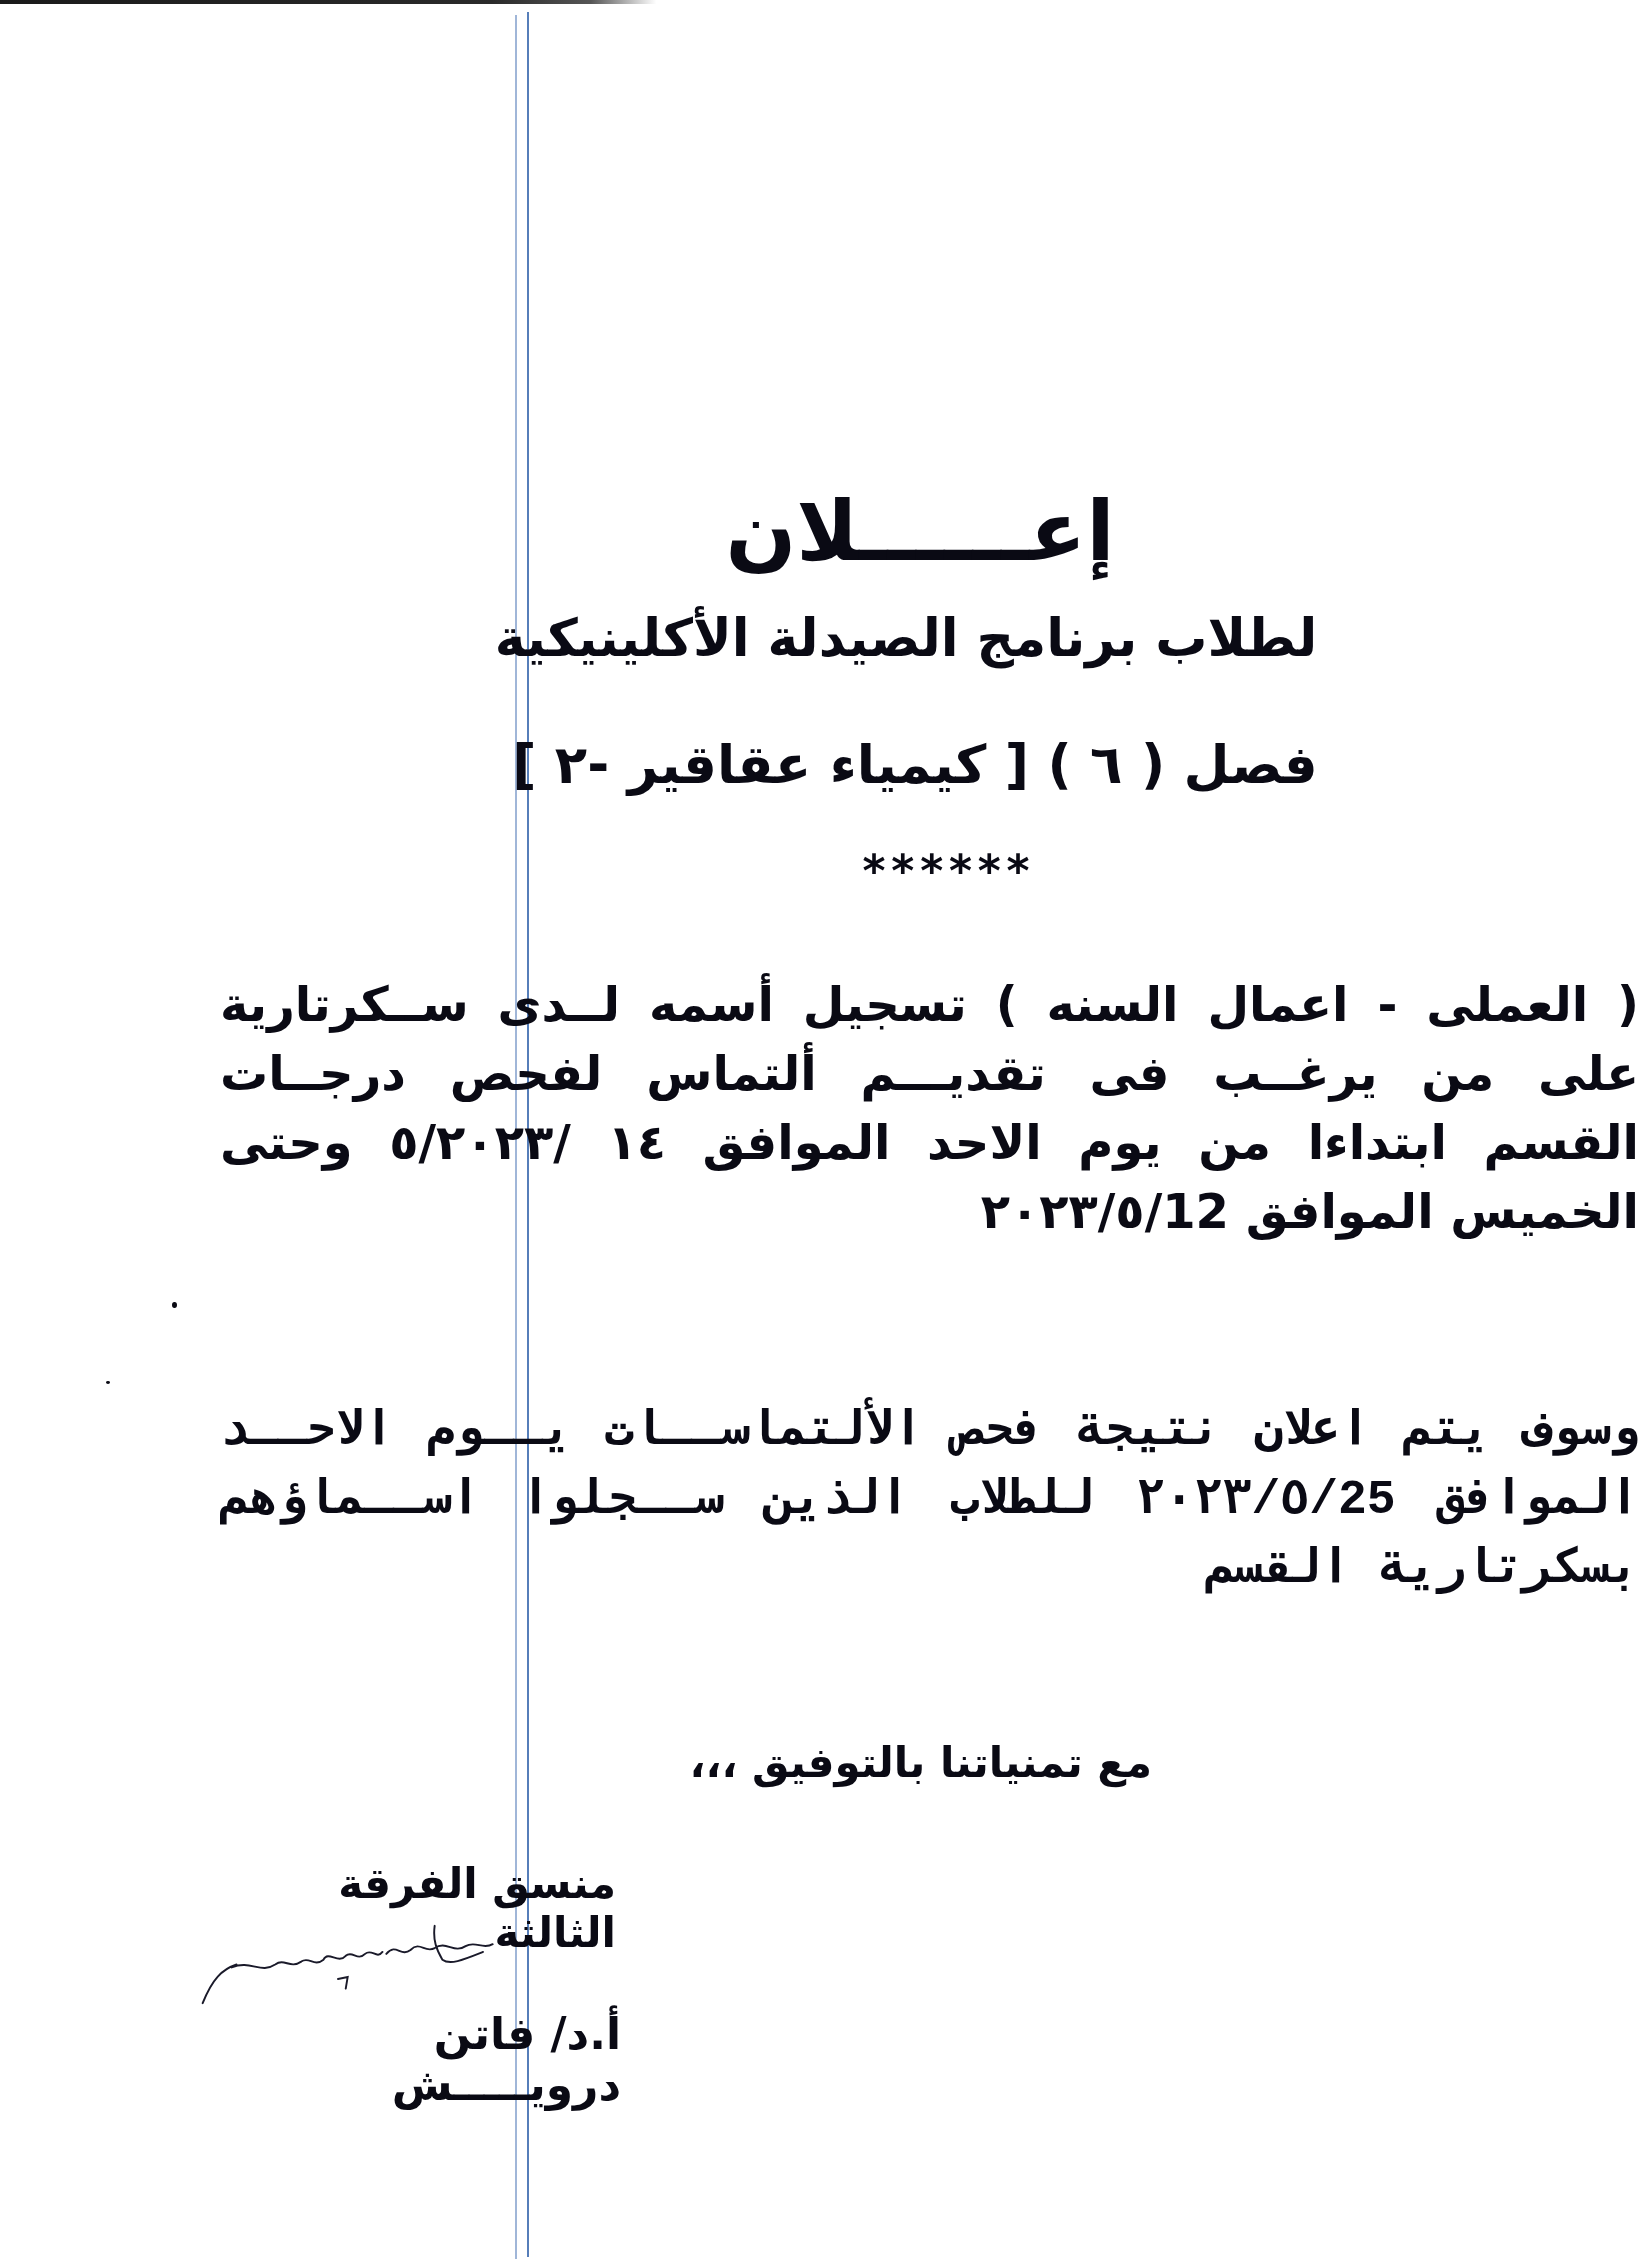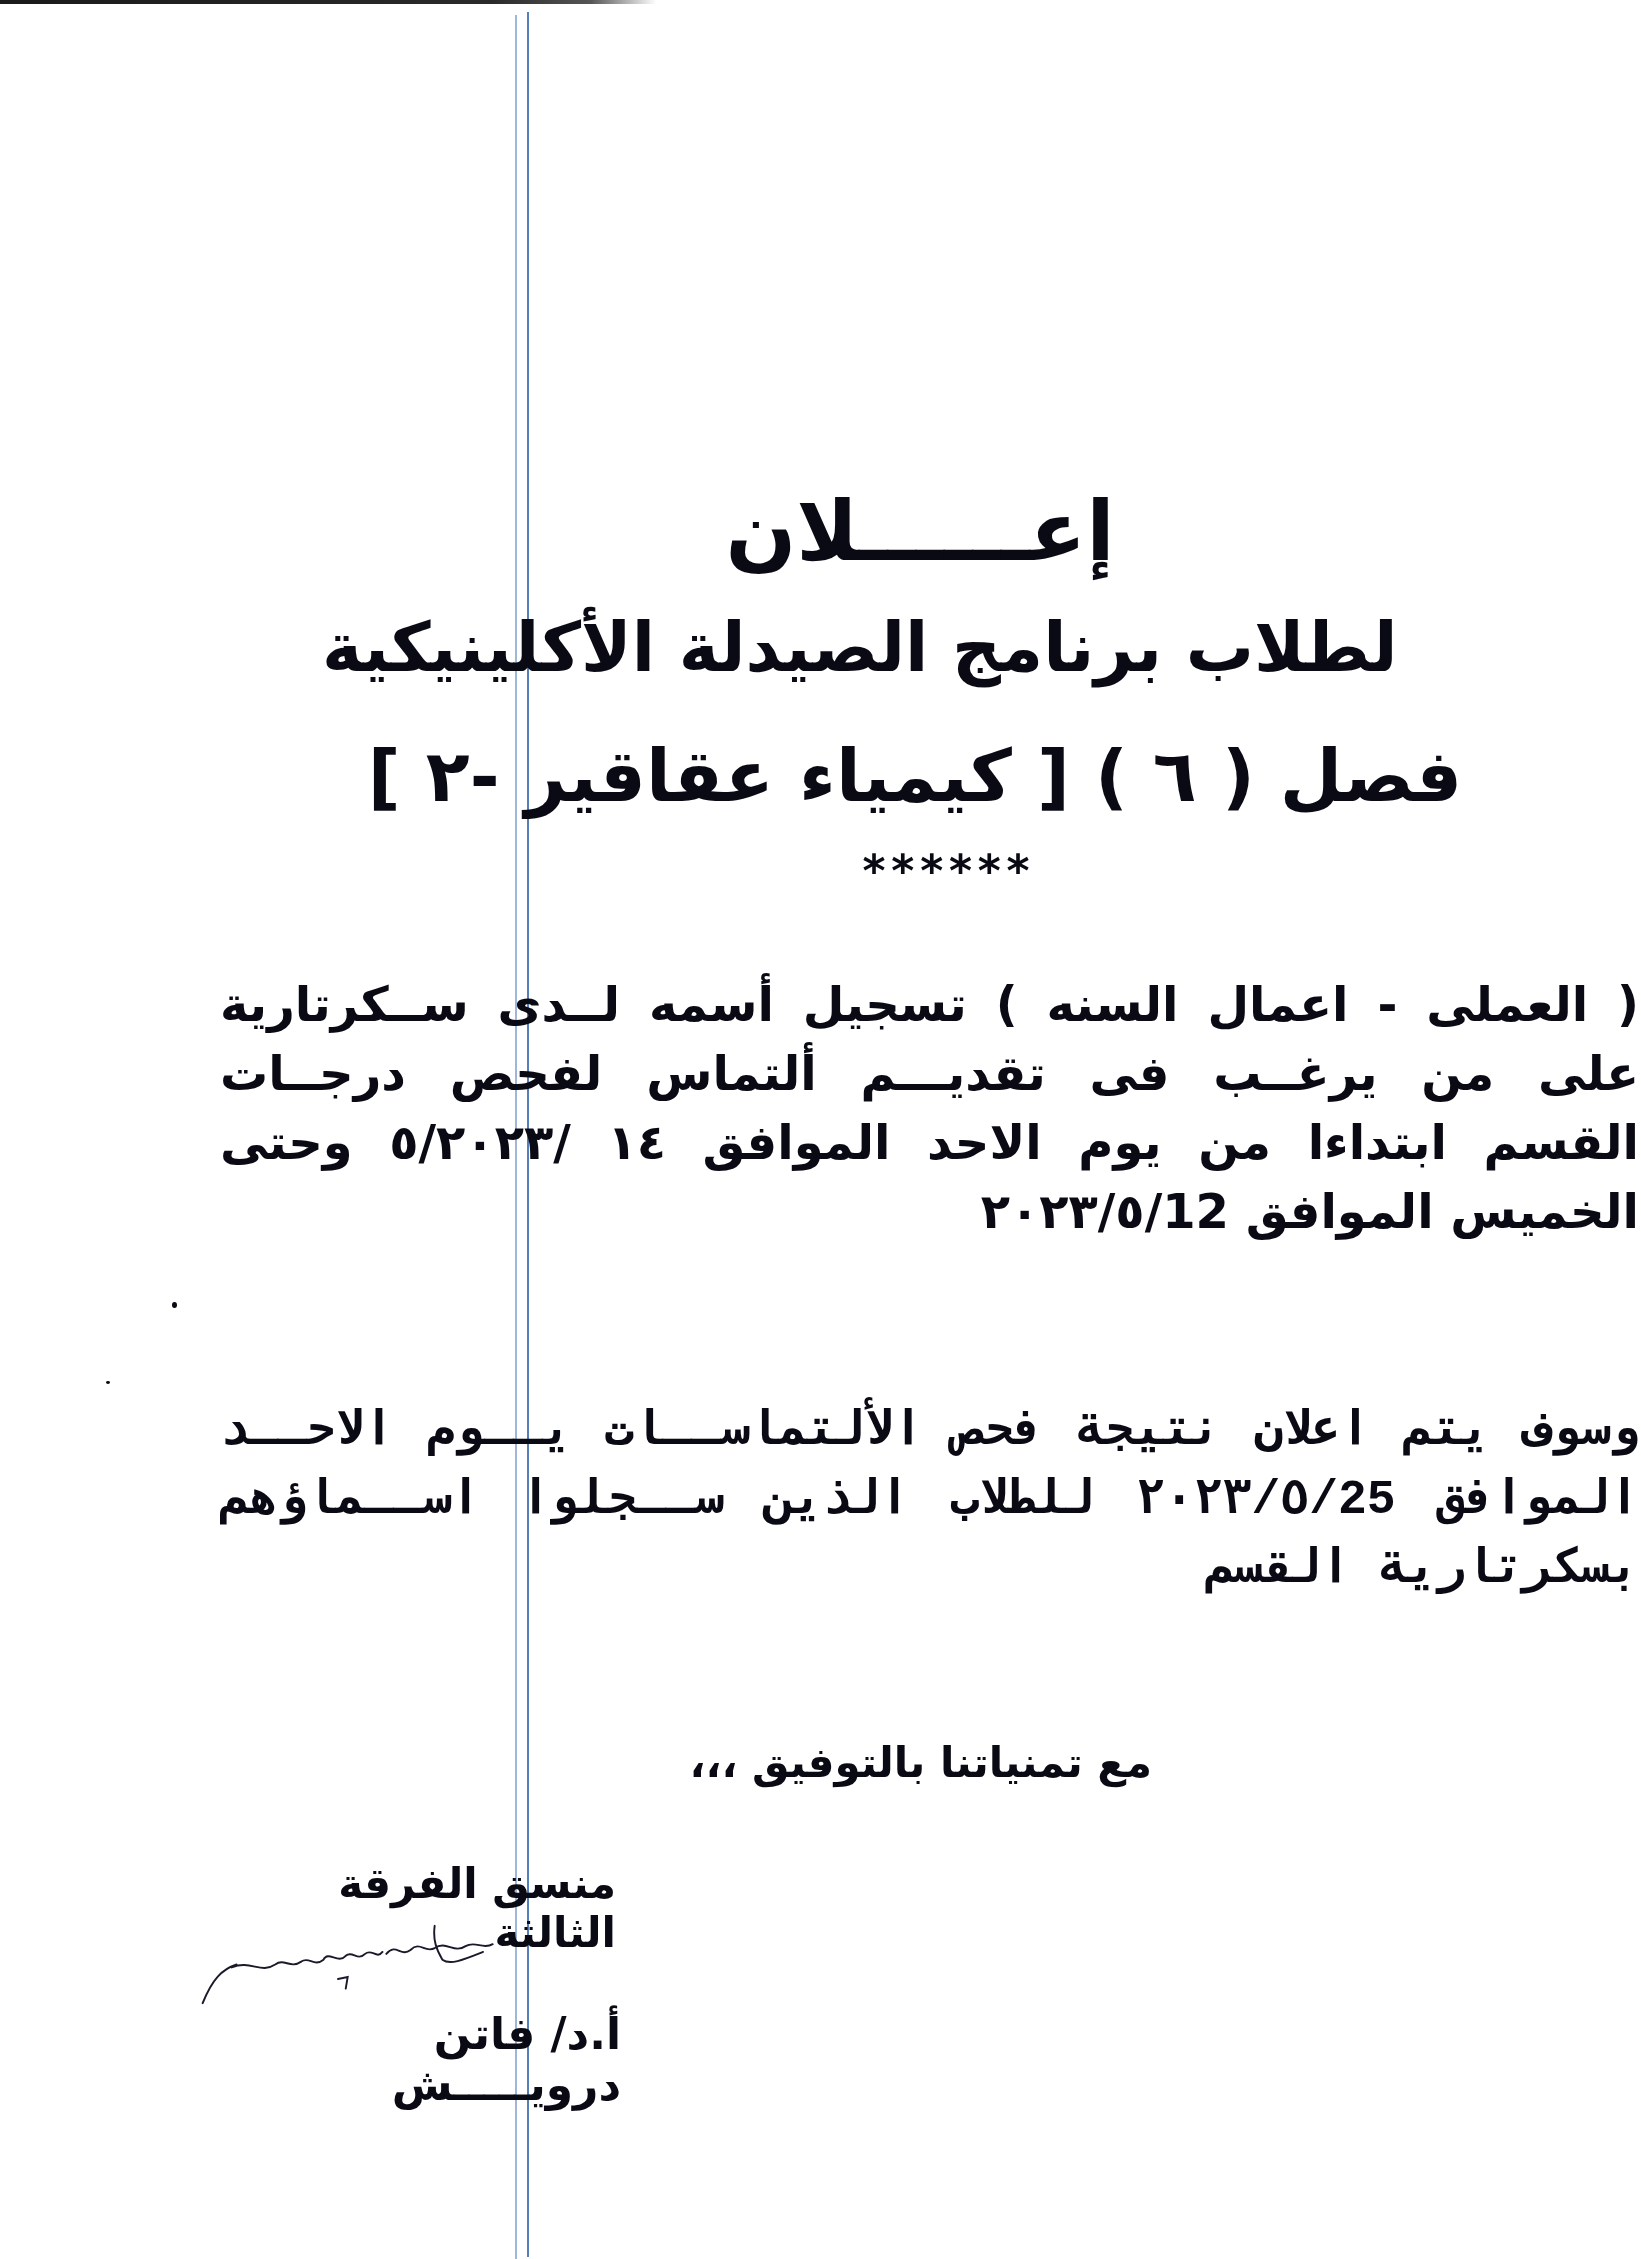--- a/index.html
+++ b/index.html
@@ -51,29 +51,29 @@
       text-align: center;
       font-size: 83px;
       padding-left: 135px;
       box-sizing: border-box;
       letter-spacing: 1.9px;
     }
     .title-sub {
       top: 608px;
       left: 290px;
       width: 1168px;
-      text-align: left;
-      font-size: 68px;
+      text-align: center;
+      font-size: 52px;
     }
     .title-course {
       top: 734px;
       left: 328px;
       width: 1110px;
       text-align: center;
-      font-size: 72px;
+      font-size: 53px;
     }
     .stars {
       top: 845px;
       left: 0;
       width: 1641px;
       text-align: center;
       font-size: 44px;
       padding-left: 193px;
       box-sizing: border-box;
       letter-spacing: 5.8px;

